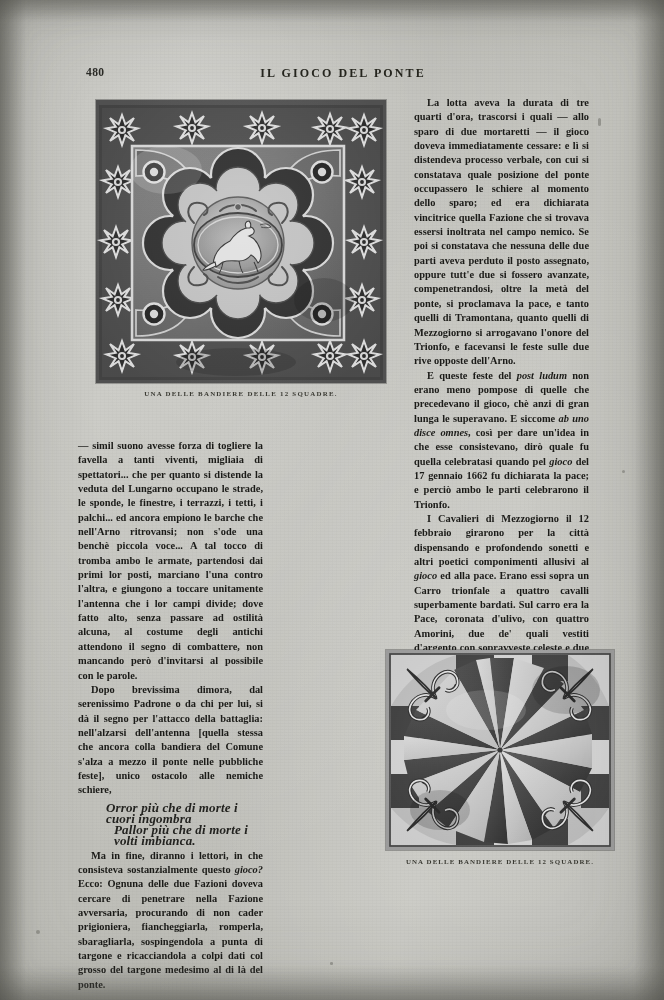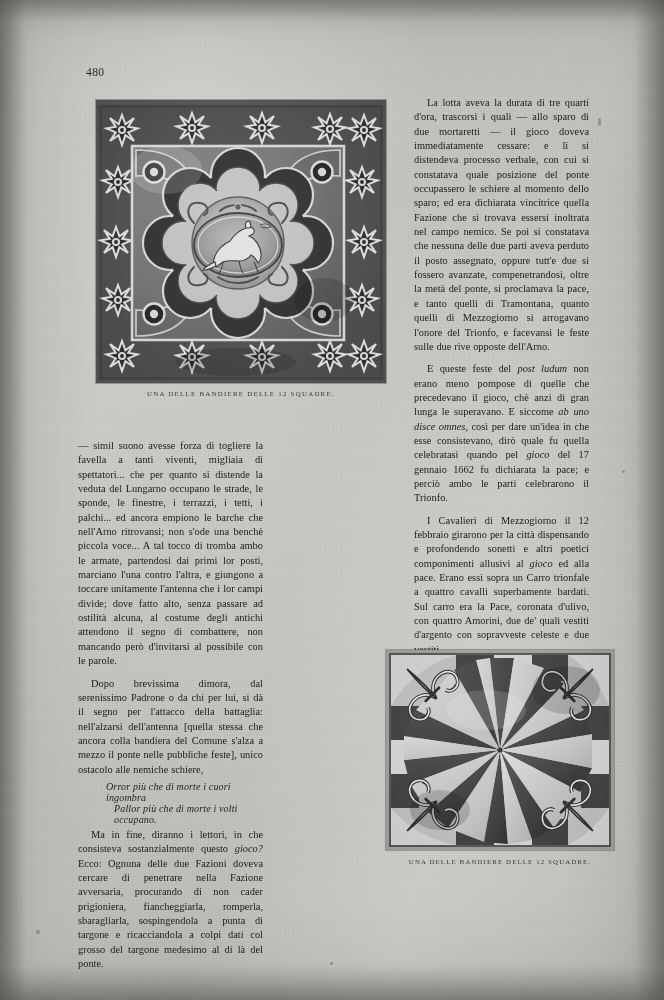--- a/index.html
+++ b/index.html
@@ -12,20 +12,21 @@
     width: 664px;
     height: 1000px;
     margin: 0 auto;
     background:
       radial-gradient(ellipse at 30% 20%, rgba(255,255,255,0.25), rgba(255,255,255,0) 60%),
       radial-gradient(ellipse at 75% 75%, rgba(255,255,255,0.18), rgba(255,255,255,0) 55%),
       linear-gradient(105deg, #b9b9b3 0%, #c3c3bd 22%, #bcbcb6 48%, #c5c5bf 70%, #b4b4ae 100%);
     overflow: hidden;
     font-family: "Liberation Serif", "DejaVu Serif", serif;
     color: #1d1d1b;
+    font-weight: bold;
   }
   
   .page::after {
     content: "";
     position: absolute;
     inset: 0;
     pointer-events: none;
     background-image:
       repeating-linear-gradient(0deg, rgba(0,0,0,0.035) 0px, rgba(0,0,0,0) 1px, rgba(0,0,0,0) 2px, rgba(255,255,255,0.03) 3px),
       repeating-linear-gradient(90deg, rgba(0,0,0,0.028) 0px, rgba(0,0,0,0) 1px, rgba(0,0,0,0) 3px, rgba(255,255,255,0.025) 4px);
@@ -117,27 +118,27 @@
 
   p.body {
     margin: 0;
     font-size: 10.4px;
     line-height: 14.35px;
     text-align: justify;
     text-justify: inter-word;
     color: #1b1b18;
     word-spacing: 0.2px;
   }
-  p.body + p.body { margin-top: 8px; }
+  p.body + p.body { margin-top: 0; }
   p.indent { text-indent: 13px; }
   i, em { font-style: italic; }
 
   .verse {
     margin: 4px 0 3px 0;
-    font-size: 10px;
+    font-size: 13px;
     line-height: 11px;
     font-style: italic;
     color: #232320;
     letter-spacing: 0.15px;
   }
   .verse .v1 { display: block; padding-left: 28px; }
   .verse .v2 { display: block; padding-left: 36px; }
 
   
   .figure { position: absolute; z-index: 3; }
@@ -178,20 +179,21 @@
 
   svg { display: block; }
 </style>
 </head>
 <body>
 
 <div class="page">
 
   <div class="running-head">
     <div class="folio">480</div>
+    <div class="head-title">IL GIOCO DEL PONTE</div>
   </div>
 
   <div class="figure fig-one">
     <div class="plate">
       <svg viewBox="0 0 290 283" width="290" height="283" preserveAspectRatio="none">
         <defs>
           <radialGradient id="f1inner" cx="50%" cy="45%" r="62%">
             <stop offset="0%" stop-color="#d2d2ca"></stop>
             <stop offset="55%" stop-color="#b3b3aa"></stop>
             <stop offset="100%" stop-color="#8c8c84"></stop>
@@ -344,21 +346,21 @@
 
     <p class="body indent"><span>I Cavalieri di Mezzogiorno il 12 febbraio girarono per la città dispensando e profondendo sonetti e altri poetici componimenti allusivi al </span><i>gioco</i><span> ed alla pace. Erano essi sopra un Carro trionfale a quattro cavalli superbamente bardati. Sul carro era la Pace, coronata d'ulivo, con quattro Amorini, due de' quali vestiti d'argento con sopravveste celeste e due vestiti</span></p>
   </div>
 
   <div class="col col-left">
     <p class="body">— simil suono avesse forza di togliere la favella a tanti viventi, migliaia di spettatori... che per quanto si distende la veduta del Lungarno occupano le strade, le sponde, le finestre, i terrazzi, i tetti, i palchi... ed ancora empiono le barche che nell'Arno ritrovansi; non s'ode una benchè piccola voce... A tal tocco di tromba ambo le armate, partendosi dai primi lor posti, marciano l'una contro l'altra, e giungono a toccare unitamente l'antenna che i lor campi divide; dove fatto alto, senza passare ad ostilità alcuna, al costume degli antichi attendono il segno di combattere, non mancando però d'invitarsi al possibile con le parole.</p>
     <p class="body indent">Dopo brevissima dimora, dal serenissimo Padrone o da chi per lui, si dà il segno per l'attacco della battaglia: nell'alzarsi dell'antenna [quella stessa che ancora colla bandiera del Comune s'alza a mezzo il ponte nelle pubbliche feste], unico ostacolo alle nemiche schiere,</p>
 
     <div class="verse">
       <span class="v1">Orror più che di morte i cuori ingombra</span>
-      <span class="v2">Pallor più che di morte i volti occupano.</span>
+      <span class="v2">Pallor più che di morte i volti imbianca.</span>
     </div>
 
     <p class="body indent"><span>Ma in fine, diranno i lettori, in che consisteva sostanzialmente questo </span><i>gioco?</i><span> Ecco: Ognuna delle due Fazioni doveva cercare di penetrare nella Fazione avversaria, procurando di non cader prigioniera, fiancheggiarla, romperla, sbaragliarla, sospingendola a punta di targone e ricacciandola a colpi dati col grosso del targone medesimo al di là del ponte.</span></p>
   </div>
 
   <div class="figure fig-two">
     <div class="plate">
       <svg viewBox="0 0 228 200" width="228" height="200" preserveAspectRatio="none">
         <defs>
           <linearGradient id="darkray" x1="0" y1="0" x2="1" y2="1">

